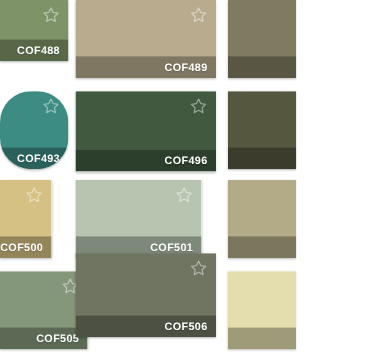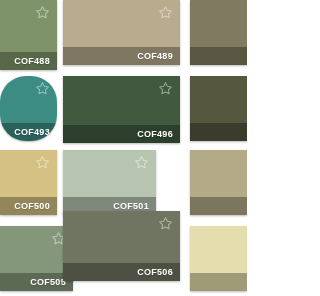--- a/index.html
+++ b/index.html
@@ -69,21 +69,21 @@
     letter-spacing: 0.3px;
     padding-right: 7px;
     white-space: nowrap;
     text-shadow: 0 1px 1px rgba(0,0,0,0.18);
   }
 </style>
 </head>
 <body>
 
 <div id="swatch-grid">
-    <div class="swatch" style="left: 0px; top: 0px; width: 57px; height: 70px;">
+    <div class="swatch" style="left: 0px; top: 0px; width: 57px; height: 51px;">
       <div class="swatch-body" style="background: rgb(126, 148, 104);"></div>
       <span class="star-icon">
         <svg viewBox="0 0 24 24" aria-hidden="true">
           <path d="M12 2.6l2.9 5.9 6.5.95-4.7 4.6 1.1 6.45L12 17.45 6.2 20.5l1.1-6.45-4.7-4.6 6.5-.95z" fill="none" stroke="#ffffff" stroke-width="1.7" stroke-linejoin="round"></path>
         </svg>
       </span>
       <div class="label-bar">
         <span class="label-text">COF488</span>
       </div>
     </div>
@@ -125,32 +125,32 @@
       <div class="label-bar">
         <span class="label-text">COF496</span>
       </div>
     </div>
     <div class="swatch" style="left: 190px; top: 76px; width: 57px; height: 65px;">
       <div class="swatch-body" style="background: rgb(85, 87, 63);"></div>
       <div class="label-bar">
         <span class="label-text"></span>
       </div>
     </div>
-    <div class="swatch" style="left: 0px; top: 150px; width: 57px; height: 65px;">
+    <div class="swatch" style="left: 0px; top: 150px; width: 43px; height: 65px;">
       <div class="swatch-body" style="background: rgb(213, 193, 131);"></div>
       <span class="star-icon">
         <svg viewBox="0 0 24 24" aria-hidden="true">
           <path d="M12 2.6l2.9 5.9 6.5.95-4.7 4.6 1.1 6.45L12 17.45 6.2 20.5l1.1-6.45-4.7-4.6 6.5-.95z" fill="none" stroke="#ffffff" stroke-width="1.7" stroke-linejoin="round"></path>
         </svg>
       </span>
       <div class="label-bar">
         <span class="label-text">COF500</span>
       </div>
     </div>
-    <div class="swatch" style="left: 63px; top: 150px; width: 93px; height: 65px;">
+    <div class="swatch" style="left: 63px; top: 150px; width: 105px; height: 65px;">
       <div class="swatch-body" style="background: rgb(183, 196, 176);"></div>
       <span class="star-icon">
         <svg viewBox="0 0 24 24" aria-hidden="true">
           <path d="M12 2.6l2.9 5.9 6.5.95-4.7 4.6 1.1 6.45L12 17.45 6.2 20.5l1.1-6.45-4.7-4.6 6.5-.95z" fill="none" stroke="#ffffff" stroke-width="1.7" stroke-linejoin="round"></path>
         </svg>
       </span>
       <div class="label-bar">
         <span class="label-text">COF501</span>
       </div>
     </div>

